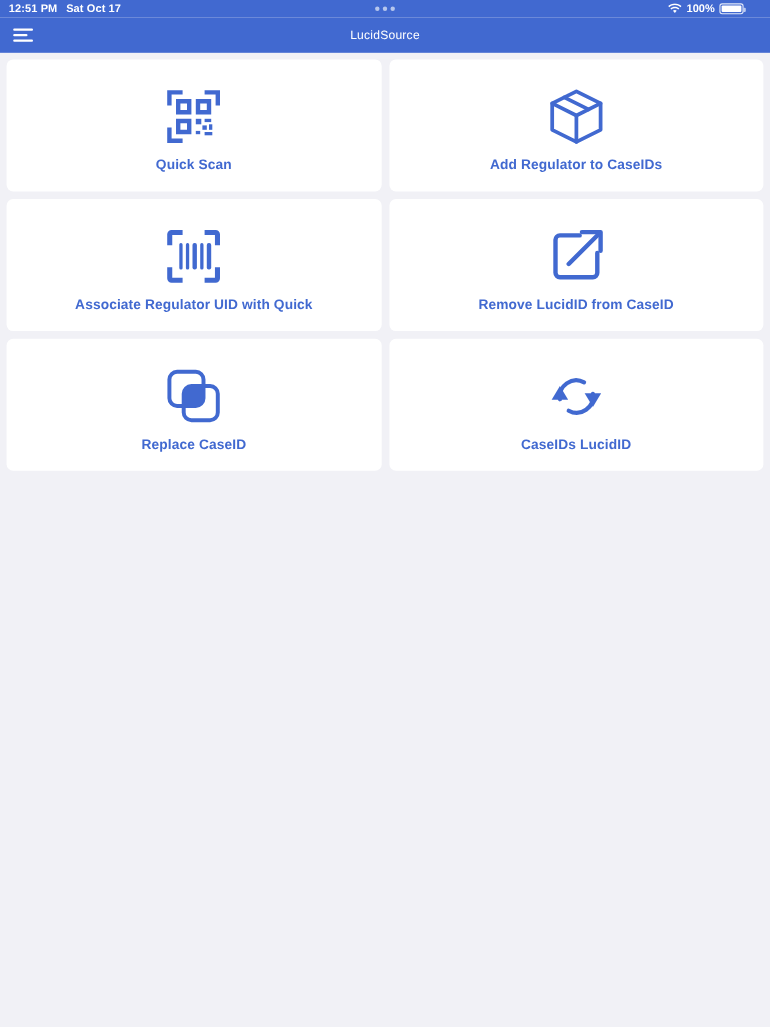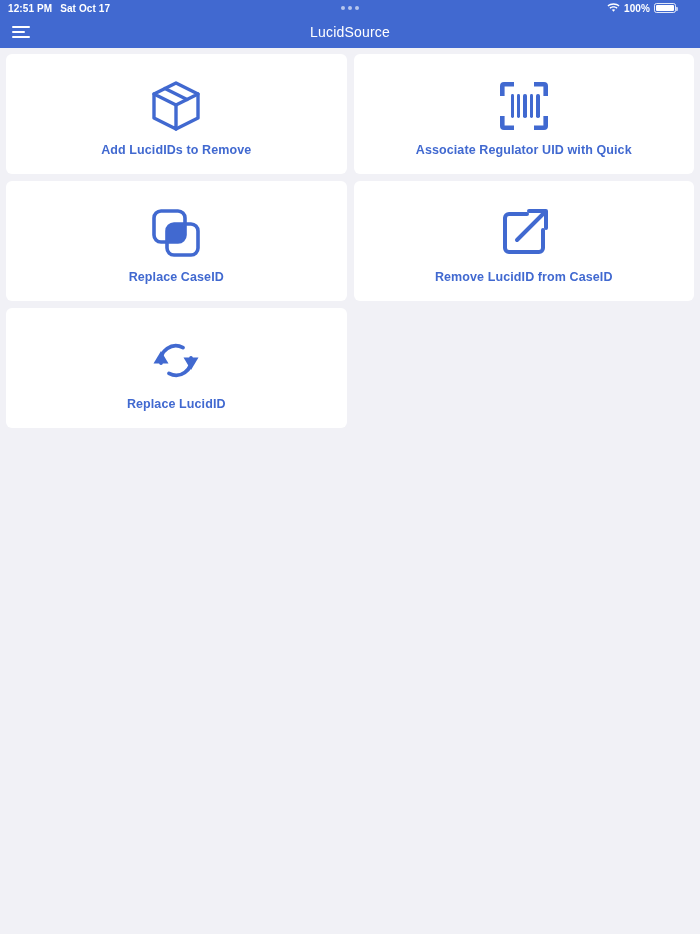--- a/index.html
+++ b/index.html
@@ -99,21 +99,21 @@
     border-radius: 1px;
   }
   .hamburger span:nth-child(1) { width: 18px; }
   .hamburger span:nth-child(2) { width: 13px; }
   .hamburger span:nth-child(3) { width: 18px; }
   .app-title {
     position: absolute;
     left: 0; right: 0;
     text-align: center;
     color: #ffffff;
-    font-size: 14px;
+    font-size: 11px;
     font-weight: 400;
     letter-spacing: 0.2px;
     pointer-events: none;
   }
 
   
   .tile-grid {
     display: grid;
     grid-template-columns: 1fr 1fr;
     gap: 7px;
@@ -179,31 +179,50 @@
   <div class="hamburger">
     <span></span>
       <span></span>
       <span></span>
   </div>
   <div class="app-title">LucidSource</div>
 </div>
 
 <div class="tile-grid">
 
+  <div class="tile">
+    <div class="tile-icon">
+      <svg width="56" height="56" viewBox="0 0 56 56" fill="#4169d0">
+        <path d="M4 4 h14 v4 H8 v10 H4 Z"></path>
+        <path d="M52 4 v14 h-4 V8 H38 V4 Z"></path>
+        <path d="M4 52 v-14 h4 v10 h10 v4 Z"></path>
+        <path d="M12 12 h14 v14 h-14 Z M16 16 v6 h6 v-6 Z"></path>
+        <path d="M30 12 h14 v14 h-14 Z M34 16 v6 h6 v-6 Z"></path>
+        <path d="M12 30 h14 v14 h-14 Z M16 34 v6 h6 v-6 Z"></path>
+        <rect x="30" y="30" width="5" height="5"></rect>
+        <rect x="38" y="30" width="6" height="3"></rect>
+        <rect x="36" y="36" width="4" height="4"></rect>
+        <rect x="42" y="35" width="3" height="5"></rect>
+        <rect x="30" y="41" width="4" height="3"></rect>
+        <rect x="38" y="42" width="7" height="3"></rect>
+      </svg>
+    </div>
+    <div class="tile-label">Quick Scan</div>
+  </div>
 
   <div class="tile">
     <div class="tile-icon">
       <svg width="58" height="58" viewBox="0 0 58 58" fill="none" stroke="#4169d0" stroke-width="3.4" stroke-linejoin="round" stroke-linecap="round">
         <path d="M29 6 L51 17 L29 28 L7 17 Z"></path>
         <path d="M7 17 V41 L29 52 V28"></path>
         <path d="M51 17 V41 L29 52"></path>
         <path d="M18 11.5 L40 22.5"></path>
       </svg>
     </div>
-    <div class="tile-label">Add LucidIDs to Remove</div>
+    <div class="tile-label">Add Regulator to CaseIDs</div>
   </div>
 
   <div class="tile">
     <div class="tile-icon">
       <svg width="56" height="56" viewBox="0 0 56 56" fill="#4169d0">
         <path d="M4 18 V8 a4 4 0 0 1 4 -4 h10 v4.6 H8.6 V18 Z"></path>
         <path d="M52 18 V8 a4 4 0 0 0 -4 -4 H38 v4.6 h9.4 V18 Z"></path>
         <path d="M4 38 v10 a4 4 0 0 0 4 4 h10 v-4.6 H8.6 V38 Z"></path>
         <path d="M52 38 v10 a4 4 0 0 1 -4 4 H38 v-4.6 h9.4 V38 Z"></path>
         <rect x="15" y="16" width="3" height="24" rx="1.4"></rect>
@@ -211,47 +230,47 @@
         <rect x="27" y="16" width="4" height="24" rx="1.8"></rect>
         <rect x="34" y="16" width="3" height="24" rx="1.4"></rect>
         <rect x="40" y="16" width="4" height="24" rx="1.8"></rect>
       </svg>
     </div>
     <div class="tile-label">Associate Regulator UID with Quick</div>
   </div>
 
   <div class="tile">
     <div class="tile-icon">
+      <svg width="58" height="58" viewBox="0 0 58 58" fill="none" stroke="#4169d0" stroke-width="4" stroke-linecap="round" stroke-linejoin="round">
+        <path d="M32 10 H14 a4 4 0 0 0 -4 4 V44 a4 4 0 0 0 4 4 H44 a4 4 0 0 0 4 -4 V26"></path>
+        <path d="M22 36 L50 8"></path>
+        <path d="M34 7 H51 V24"></path>
+      </svg>
+    </div>
+    <div class="tile-label">Remove LucidID from CaseID</div>
+  </div>
+
+  <div class="tile">
+    <div class="tile-icon">
       <svg width="56" height="56" viewBox="0 0 56 56">
         <rect x="6" y="6" width="31" height="31" rx="7" fill="none" stroke="#4169d0" stroke-width="3.6"></rect>
         <rect x="19" y="19" width="31" height="31" rx="7" fill="none" stroke="#4169d0" stroke-width="3.6"></rect>
         <rect x="19" y="19" width="18" height="18" rx="5" fill="#4169d0"></rect>
       </svg>
     </div>
     <div class="tile-label">Replace CaseID</div>
-  </div>
-
-  <div class="tile">
-    <div class="tile-icon">
-      <svg width="58" height="58" viewBox="0 0 58 58" fill="none" stroke="#4169d0" stroke-width="4" stroke-linecap="round" stroke-linejoin="round">
-        <path d="M32 10 H14 a4 4 0 0 0 -4 4 V44 a4 4 0 0 0 4 4 H44 a4 4 0 0 0 4 -4 V26"></path>
-        <path d="M22 36 L50 8"></path>
-        <path d="M34 7 H51 V24"></path>
-      </svg>
-    </div>
-    <div class="tile-label">Remove LucidID from CaseID</div>
   </div>
 
   <div class="tile">
     <div class="tile-icon">
       <svg width="58" height="58" viewBox="0 0 58 58">
         <path d="M14 32 A15 15 0 0 1 36 16.6" fill="none" stroke="#4169d0" stroke-width="3.8" stroke-linecap="round"></path>
         <path d="M44 27 A15 15 0 0 1 22 42.4" fill="none" stroke="#4169d0" stroke-width="3.8" stroke-linecap="round"></path>
         <path d="M14 20 L21.5 32.5 H6.5 Z" fill="#4169d0"></path>
         <path d="M44 39 L36.5 26.5 H51.5 Z" fill="#4169d0"></path>
       </svg>
     </div>
-    <div class="tile-label">Replace LucidID</div>
+    <div class="tile-label">CaseIDs LucidID</div>
   </div>
 
 </div>
 
 <div class="spacer"></div>
 
 </body></html>

